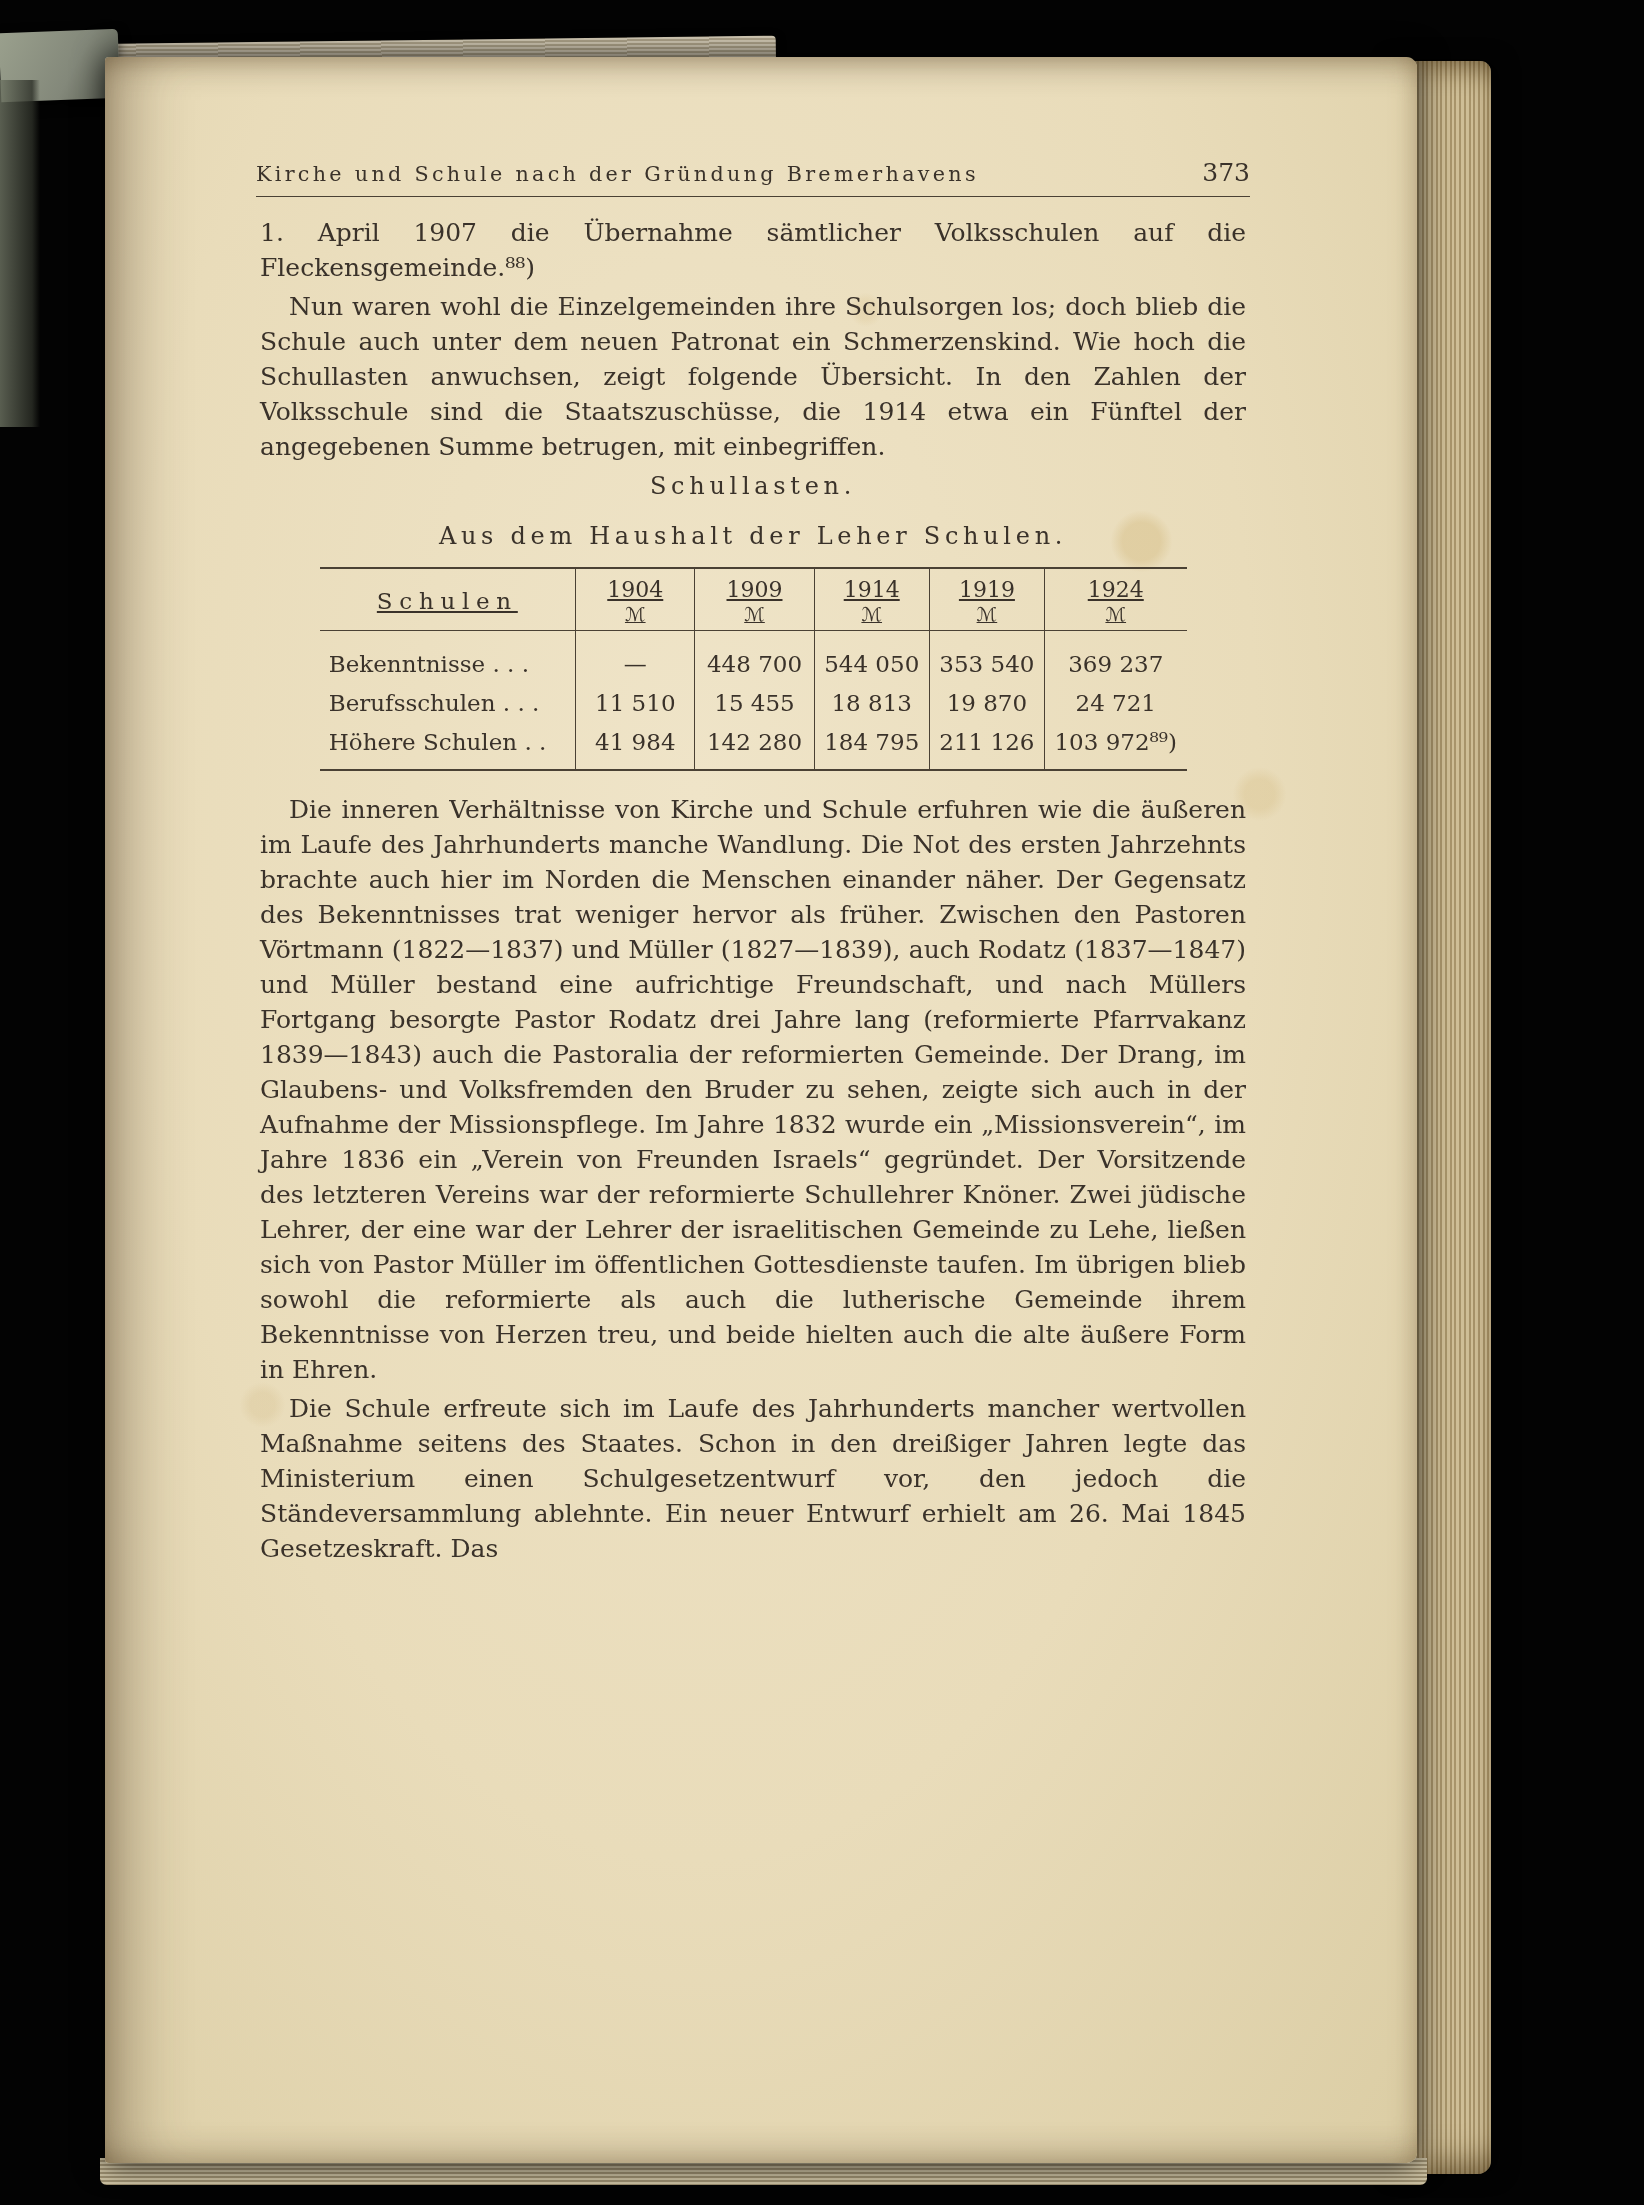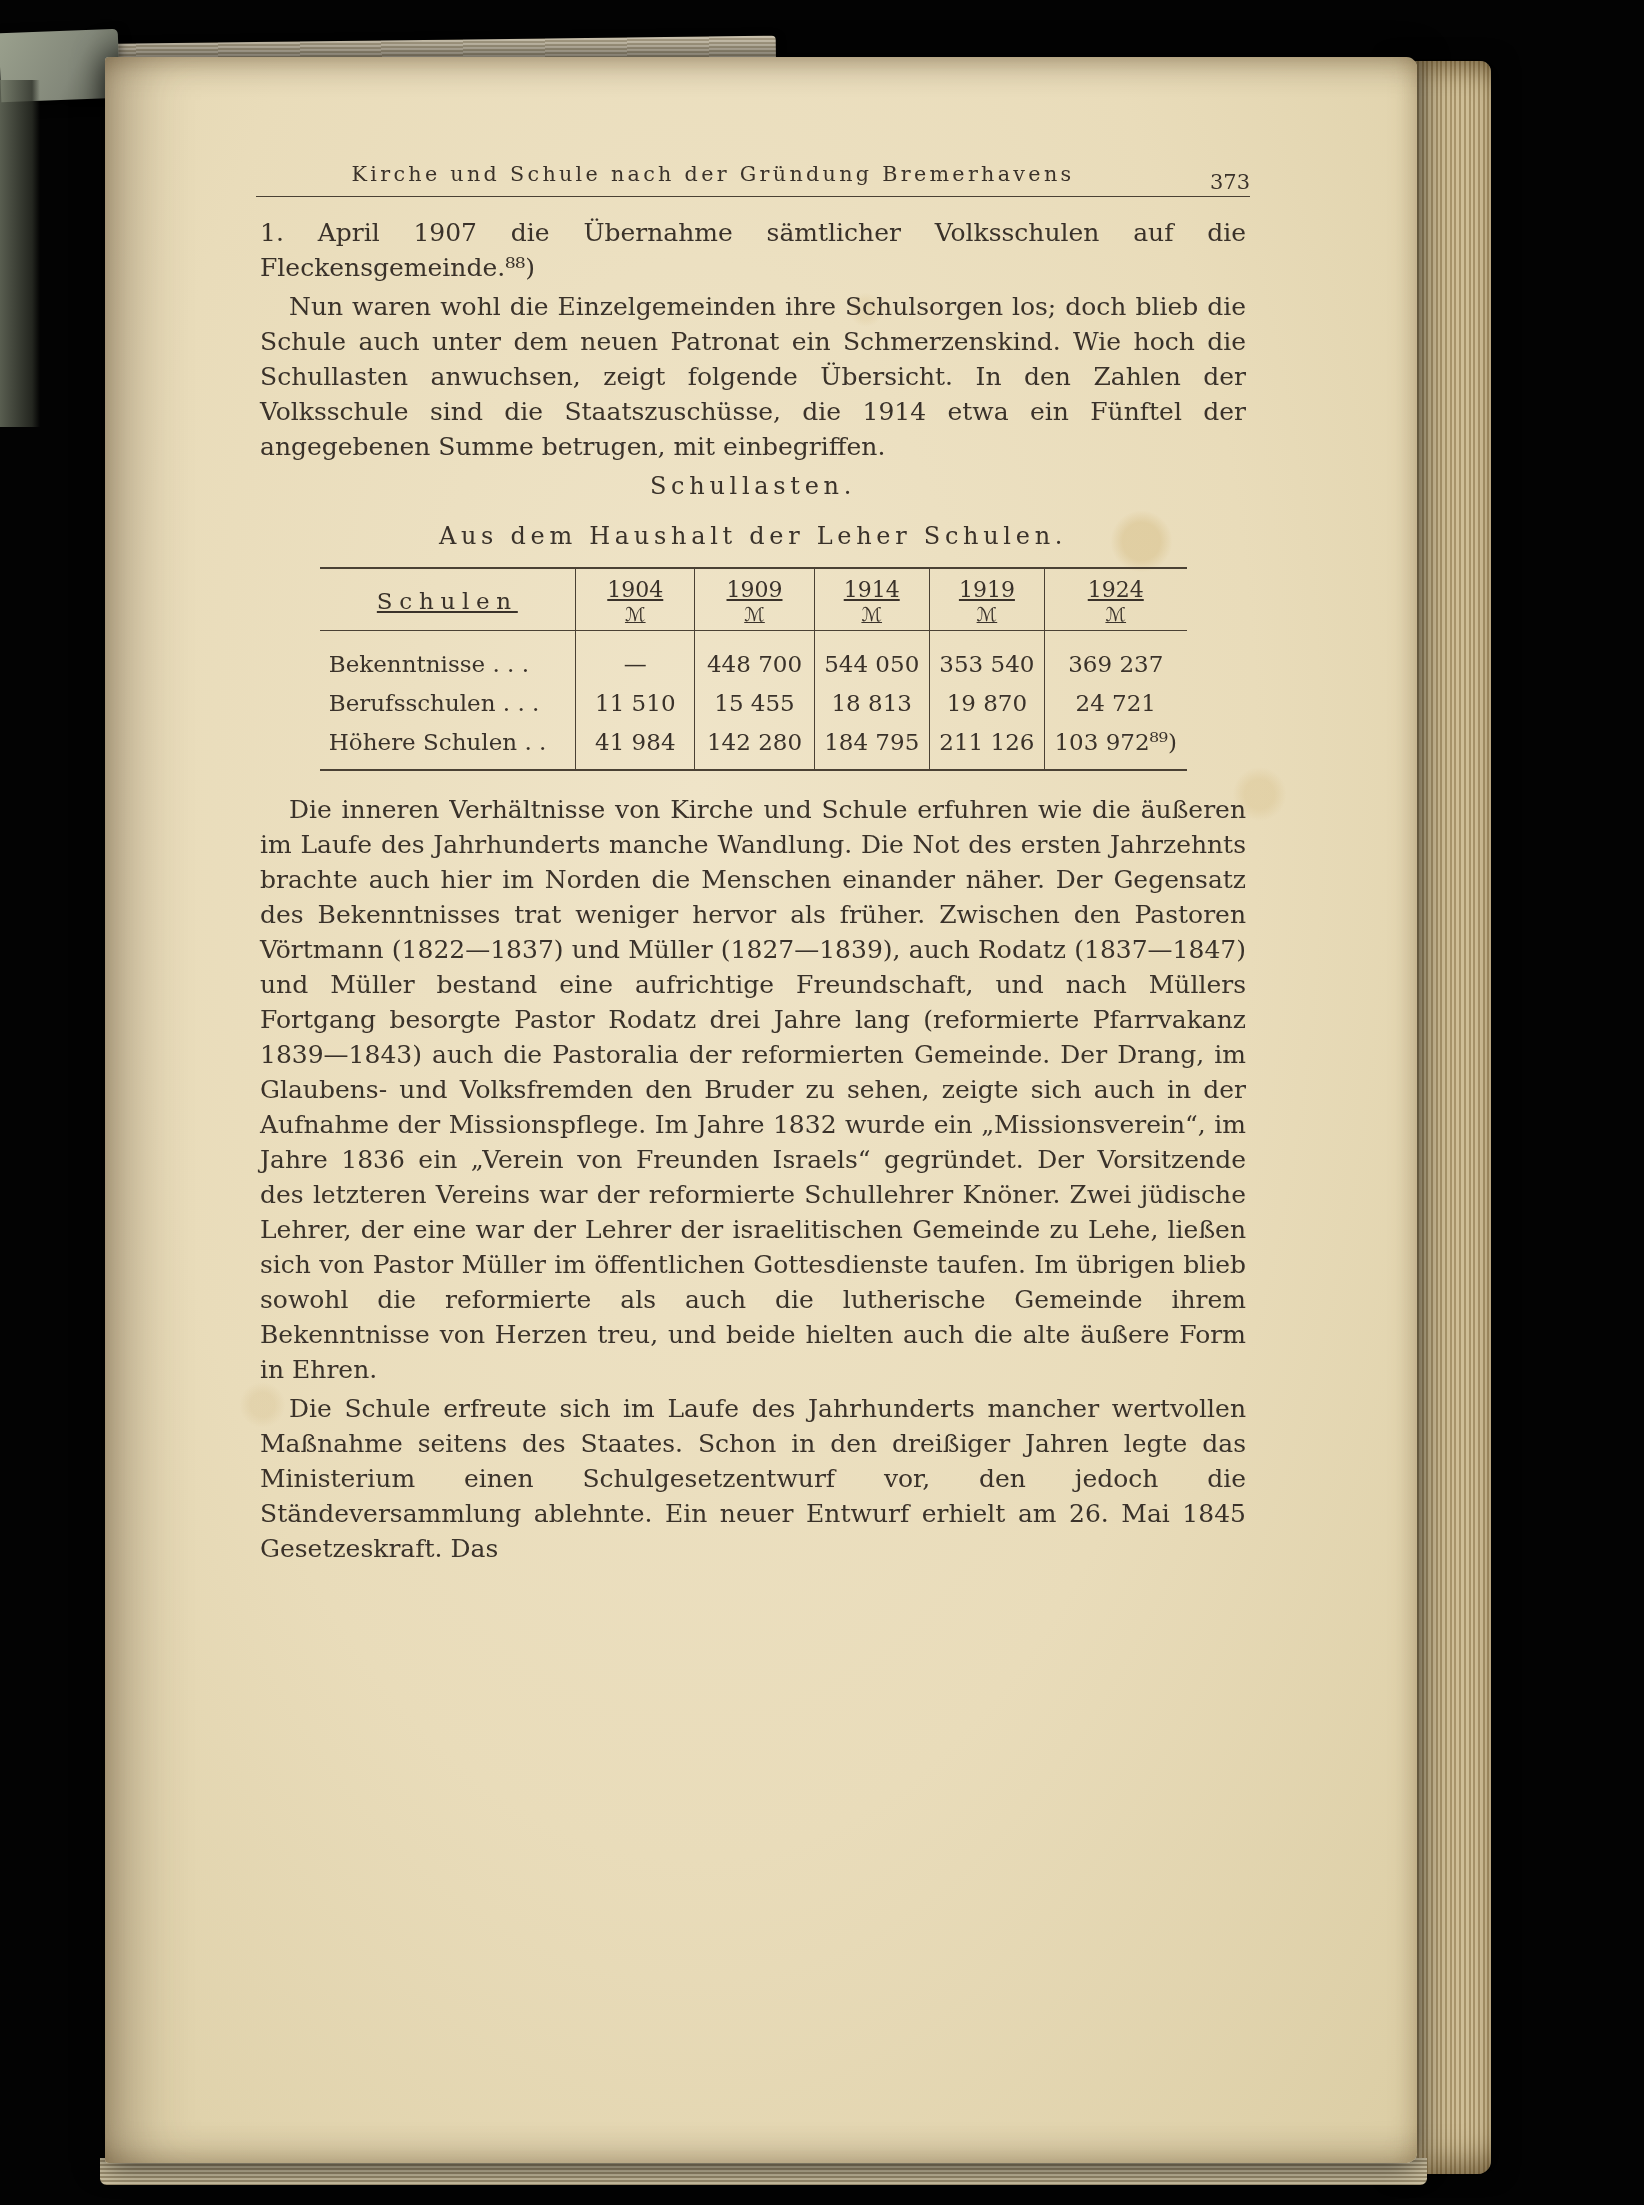--- a/index.html
+++ b/index.html
@@ -57,24 +57,24 @@
       0 0 31px rgba(0,0,0,.85);
   }
   .page-content {
     position:absolute; left:151px; top:101px; width:994px;
     color:#3a322a;
   }
 
   
   .running-head { position:relative; height:29px; }
   .rh-title {
-    position:absolute; left:0; right:80px; text-align:center;
+    position:absolute; left:0; right:80px; 
     font-size:20.7px; letter-spacing:3.3px; white-space:nowrap; top:4px;
   }
-  .rh-num { position:absolute; right:0; top:12px; font-size:21px; }
+  .rh-num { position:absolute; right:0; top:0; font-size:25px; }
   .head-rule { margin-top:9.3px; border-top:1.3px solid #4a4134; }
 
   
   .body-text { margin-top:17.3px; font-size:25px; line-height:35px; text-align:justify; }
   .body-text p { margin:4px; }
   .body-text p.indent { text-indent:29px; }
 
   
   .tbl-caption { margin-top:13.3px; text-align:center; font-size:24px; line-height:37px; letter-spacing:4.7px; }
   table.schul {

